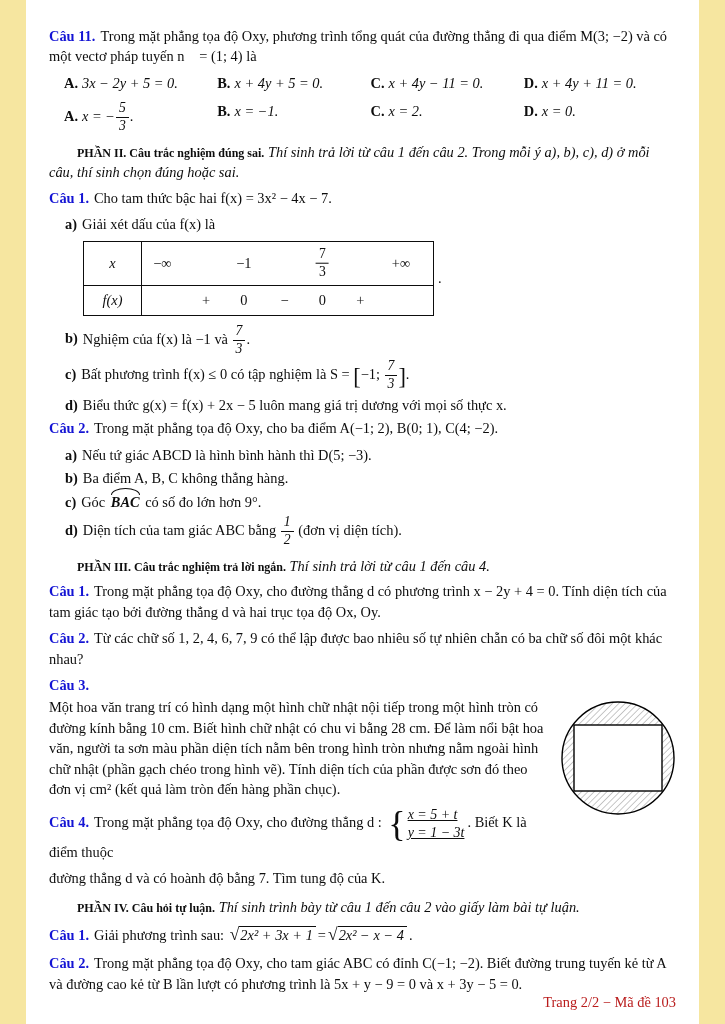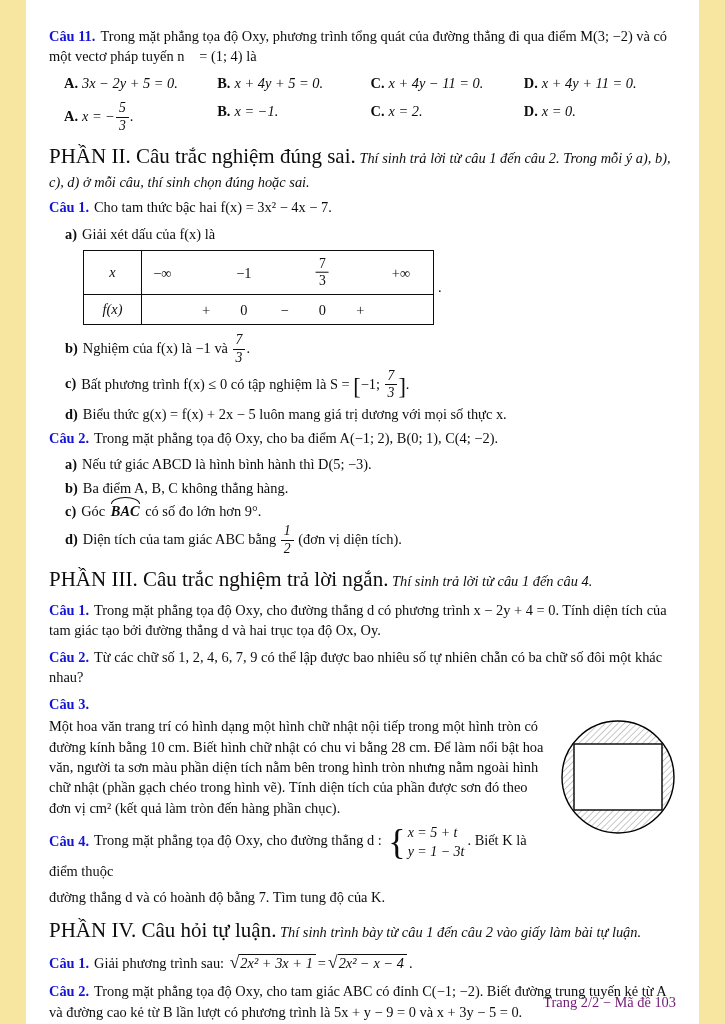--- a/index.html
+++ b/index.html
@@ -9,21 +9,21 @@
     background:#ffffff; color:#0d0d0d;
     font-family:"Liberation Serif","DejaVu Serif",serif;
     font-size:14.4px; line-height:1.42;
   }
   .sidebar { position:absolute; top:0; bottom:0; width:26px; background:#f6e6a0; }
   .sb-left { left:0; } .sb-right { right:0; }
   .content { position:absolute; left:49px; top:26px; width:628px; }
 
   p { margin:0 0 6px 0; }
   .ql { color:#1414d4; font-weight:bold; margin-right:5px; }
-  .head { font-weight:normal; font-size:21px; }
+  .head { font-weight:bold; font-size:12px;margin-left:28px; }
   .it { font-style:italic; }
   .math { font-style:italic; }
   .sechead { margin:8px 0 5px 0; }
 
   .opts { display:flex; padding-left:15px; margin:1px 0 8px 0; }
   .opt { flex:1; }
   .optkey { font-weight:bold; margin-right:4px; }
 
   .items { padding-left:16px; }
   .item { margin:3px 0; }
@@ -54,23 +54,23 @@
   tr.r2 td { height:30px; }
   .pos { position:absolute; top:50%; transform:translate(-50%,-50%); font-style:italic; }
   .pos.up { font-style:normal; }
   .tperiod { margin-left:4px; }
 
   .figwrap { float:right; margin:2px 0 4px 12px; }
   .q3block { overflow:visible; }
 
   .system { display:inline-flex; align-items:center; vertical-align:middle; margin:0 3px; }
   .brace { font-size:36px; font-weight:300; line-height:0.9; margin-right:2px; font-style:normal; }
-  .syseqs { display:inline-flex; flex-direction:column; line-height:1.3; font-size:0.97em; }
+  .syseqs { display:inline-flex; flex-direction:column; line-height:1.3; font-size:0.97em;text-decoration:underline; }
 
-  .footer { position:absolute; right:49px; bottom:12px; color:#701a75; }
+  .footer { position:absolute; right:49px; bottom:12px; color:#b91c1c; }
 </style>
 </head>
 <body>
 
 <div class="sidebar sb-left"></div>
 <div class="sidebar sb-right"></div>
 
 <div class="content">
 
   <p><span class="ql">Câu 11.</span><span>Trong mặt phẳng tọa độ Oxy, phương trình tổng quát của đường thẳng đi qua điểm M(3; −2) và có một vectơ pháp tuyến n⃗ = (1; 4) là</span></p>

